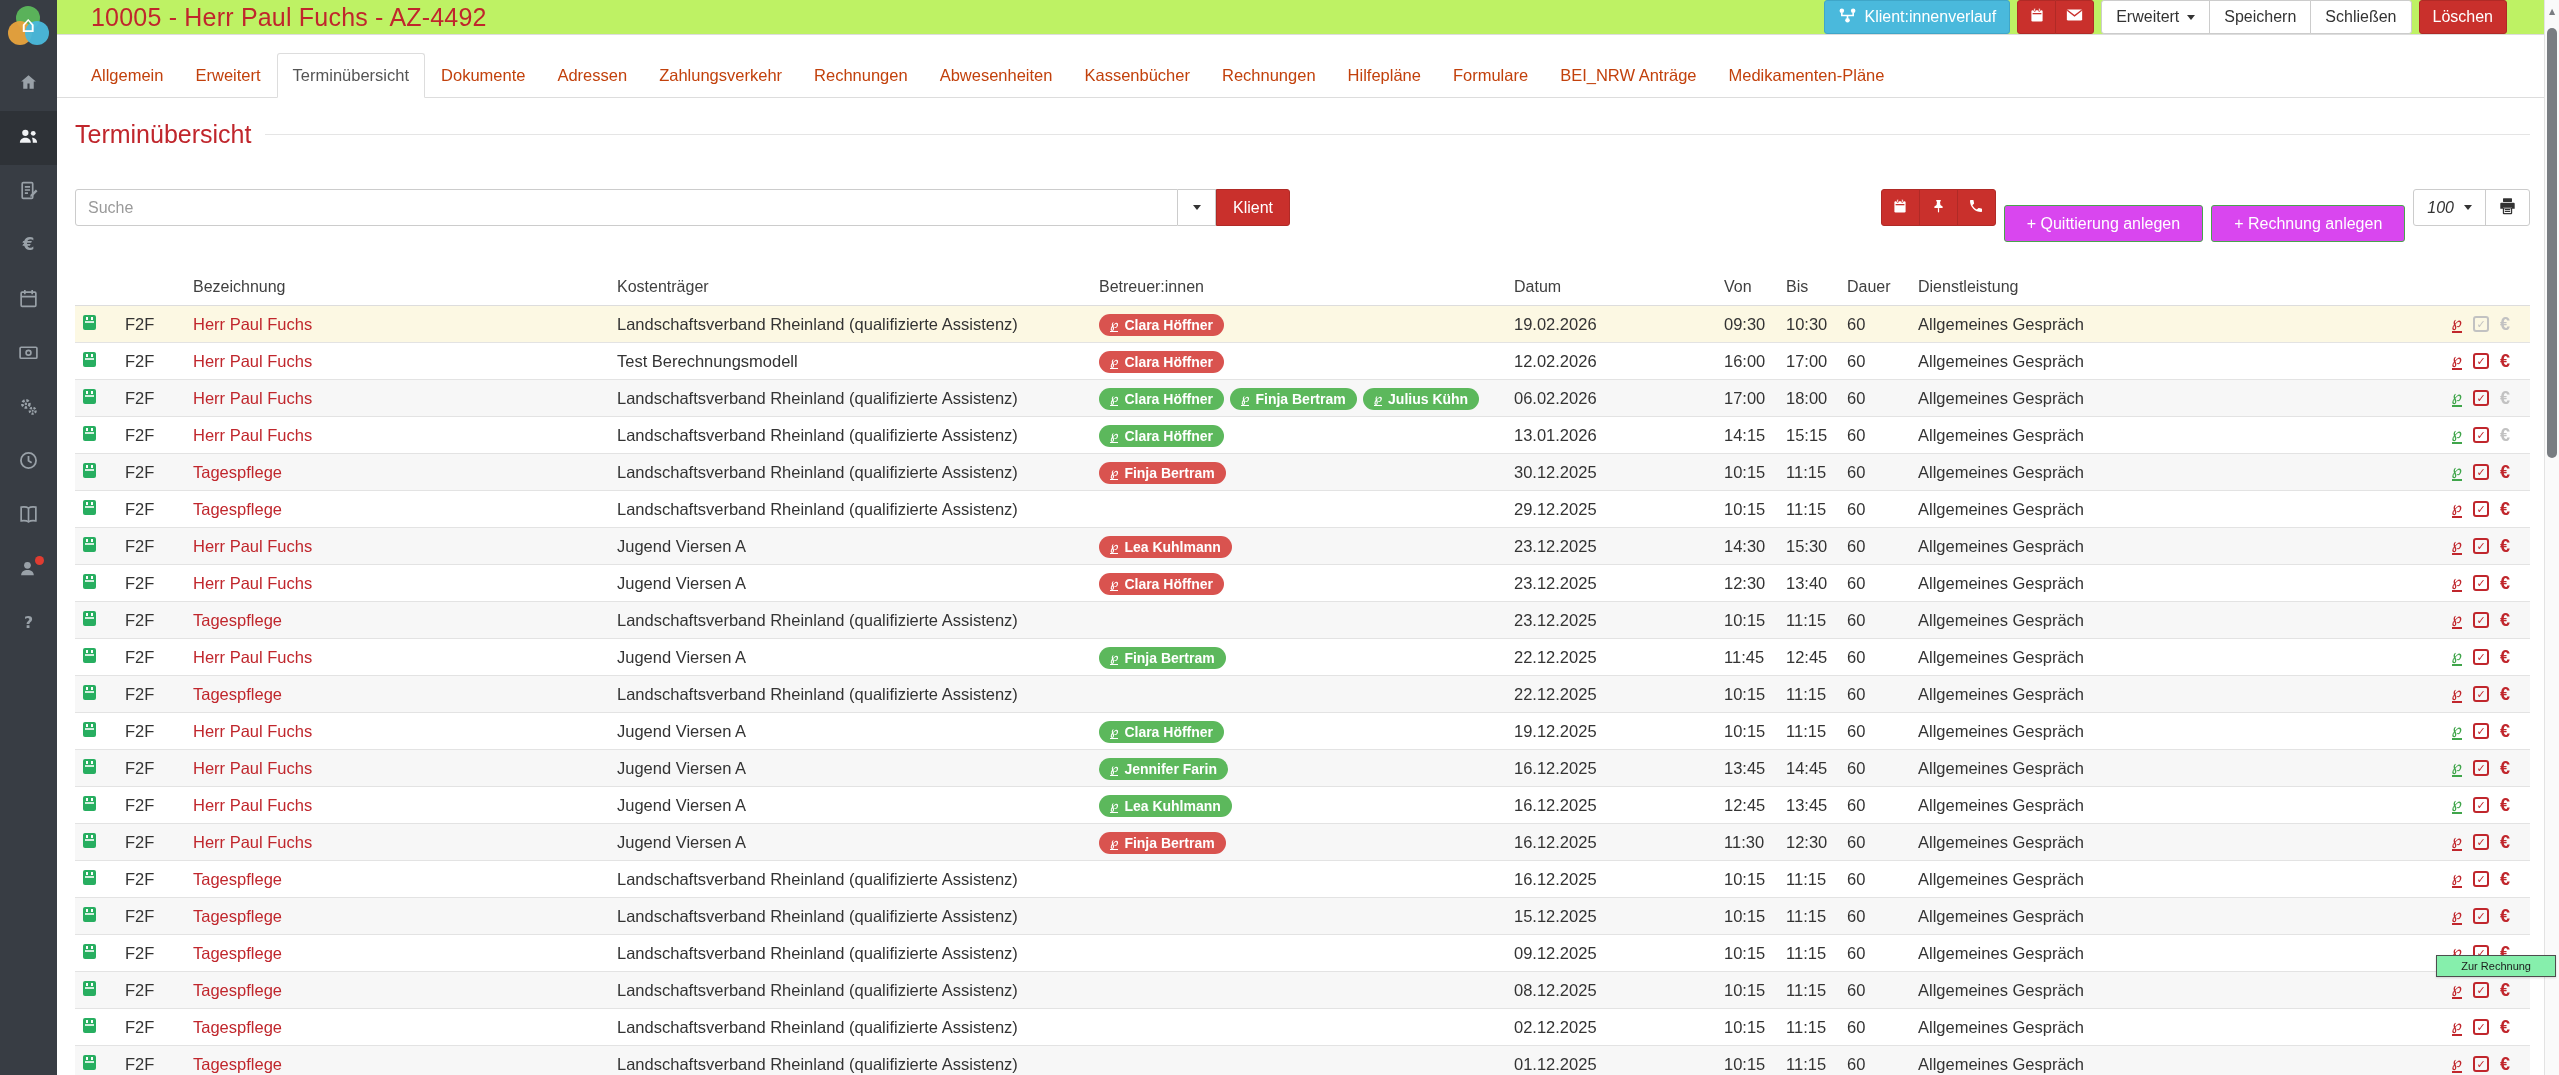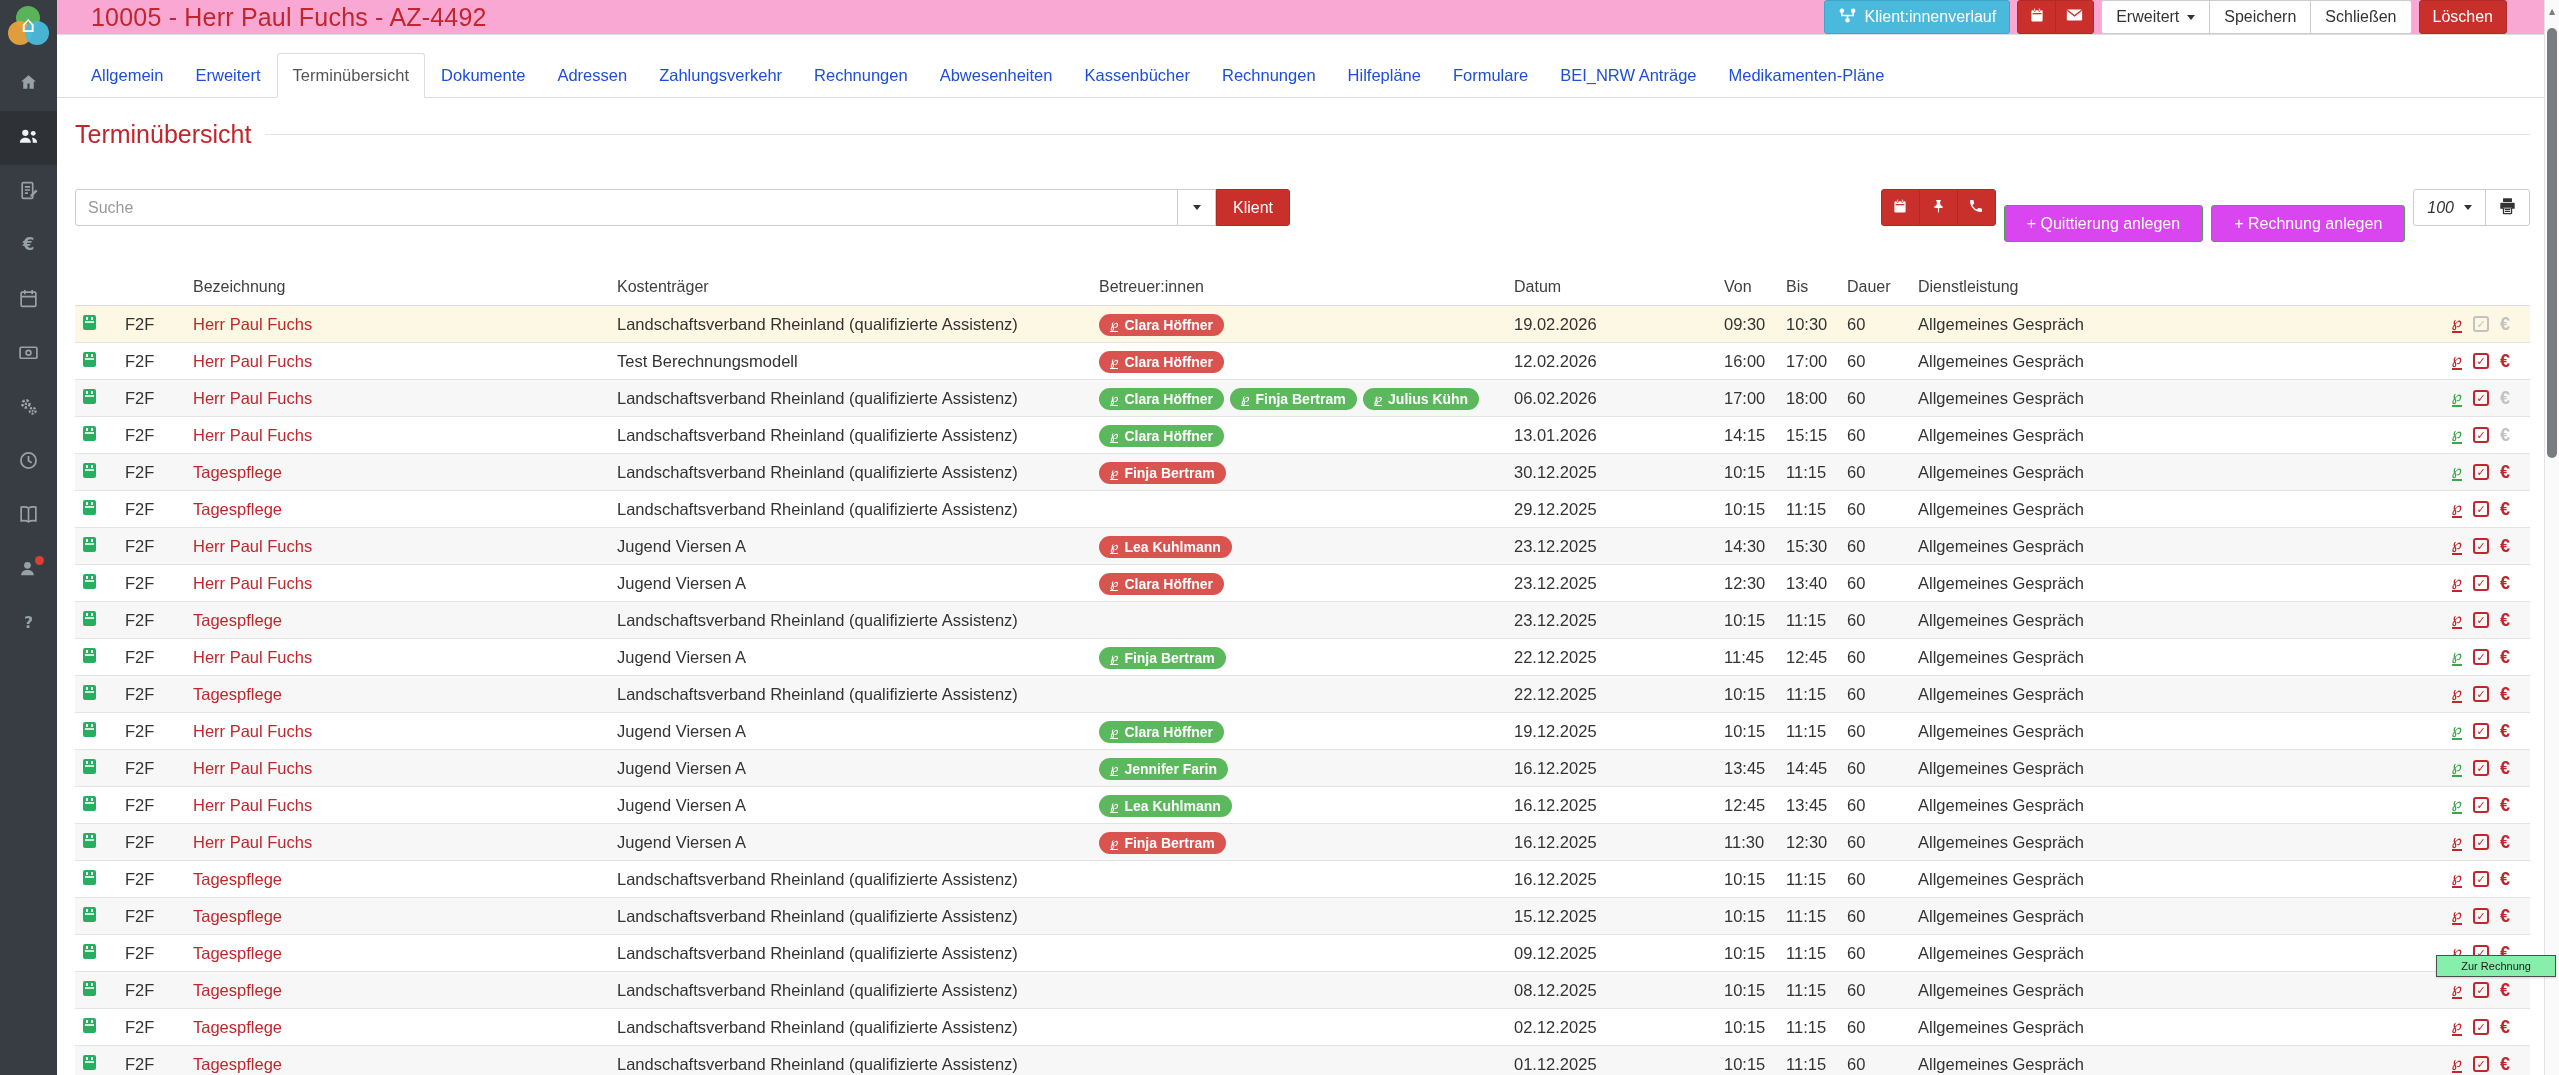--- a/index.html
+++ b/index.html
@@ -16,40 +16,40 @@
   .logo .c.b { background:#4ab9dc; left:25px; top:21px; }
   .logo .home-glyph { position:absolute; left:0; top:12px; width:57px; text-align:center;
         color:#fff; font-size:22px; font-family:"DejaVu Sans", sans-serif; z-index:2; }
   .side-item { height:54px; display:flex; align-items:center; justify-content:center; color:#99a1a8; cursor:pointer; position:relative; }
   .side-item svg { width:21px; height:21px; }
   .side-item.active { background:#2e3237; color:#f0f2f4; }
   .notif-dot { position:absolute; top:13px; right:13px; width:9px; height:9px; border-radius:50%; background:#e03c31; }
 
   
   .main { flex:1; display:flex; flex-direction:column; min-width:0; }
-  .topbar { height:55px; background:#f9a8d4; border-bottom:1px solid #ddd;
+  .topbar { height:55px; background:#bef264; border-bottom:1px solid #ddd;
             display:flex; align-items:center; padding:0 34px; }
   .page-title { color:#c0262c; font-size:25px; font-weight:400; letter-spacing:.2px; }
   .topbar-actions { margin-left:auto; display:flex; align-items:flex-start; gap:7px; padding-right:18px; }
   .btn { display:inline-flex; align-items:center; justify-content:center; gap:8px; height:34px;
          border:1px solid transparent; border-radius:3px; font-size:16px; cursor:pointer; white-space:nowrap; }
   .btn-info  { background:#4ab9dc; border-color:#3fa6c8; color:#fff; padding:0 13px; }
   .btn-red   { background:#c9302c; border-color:#b02a26; color:#fff; padding:0 13px; }
   .btn-white { background:#fff; border-color:#ccc; color:#333; padding:0 14px; }
   .btn-group { display:inline-flex; }
   .btn-group .btn { border-radius:0; margin-left:-1px; }
   .btn-group .btn:first-child { border-radius:3px 0 0 3px; margin-left:0; }
   .btn-group .btn:last-child  { border-radius:0 3px 3px 0; }
   .icon-btn { width:39px; padding:0; }
   .caret { display:inline-block; width:0; height:0; border-left:4.5px solid transparent;
            border-right:4.5px solid transparent; border-top:5.5px solid currentColor; }
 
   
   .tabs { background:#fff; padding:18px 0 0 18px; border-bottom:1px solid #ddd; display:flex; }
-  .tab { font-size:16.5px; color:#1d4ed8; padding:12px 15px; cursor:pointer; border:1px solid transparent;
+  .tab { font-size:16.5px; color:#c2410c; padding:12px 15px; cursor:pointer; border:1px solid transparent;
          border-radius:3px 3px 0 0; margin-bottom:-1px; }
   .tab.active { color:#555; background:#fff; border-color:#ddd; border-bottom-color:#fff; cursor:default; }
 
   
   .content { flex:1; padding:22px 29px 0 18px; position:relative; }
   .legend-row { display:flex; align-items:center; margin-bottom:24px; }
   .legend-row h2 { color:#c0262c; font-size:25px; font-weight:400; }
   .legend-line { flex:1; height:1px; background:#e5e5e5; margin-left:14px; }
 
   .filter-row { display:flex; align-items:center; }

